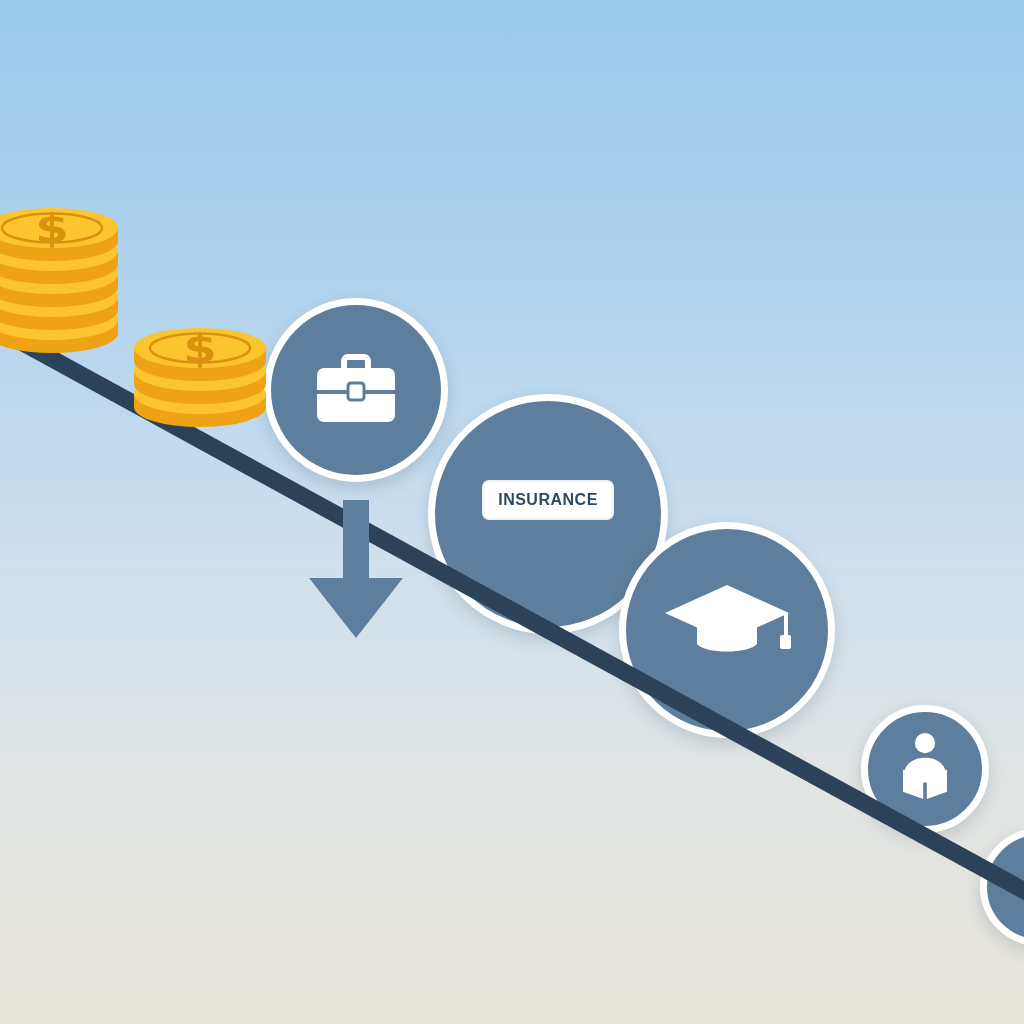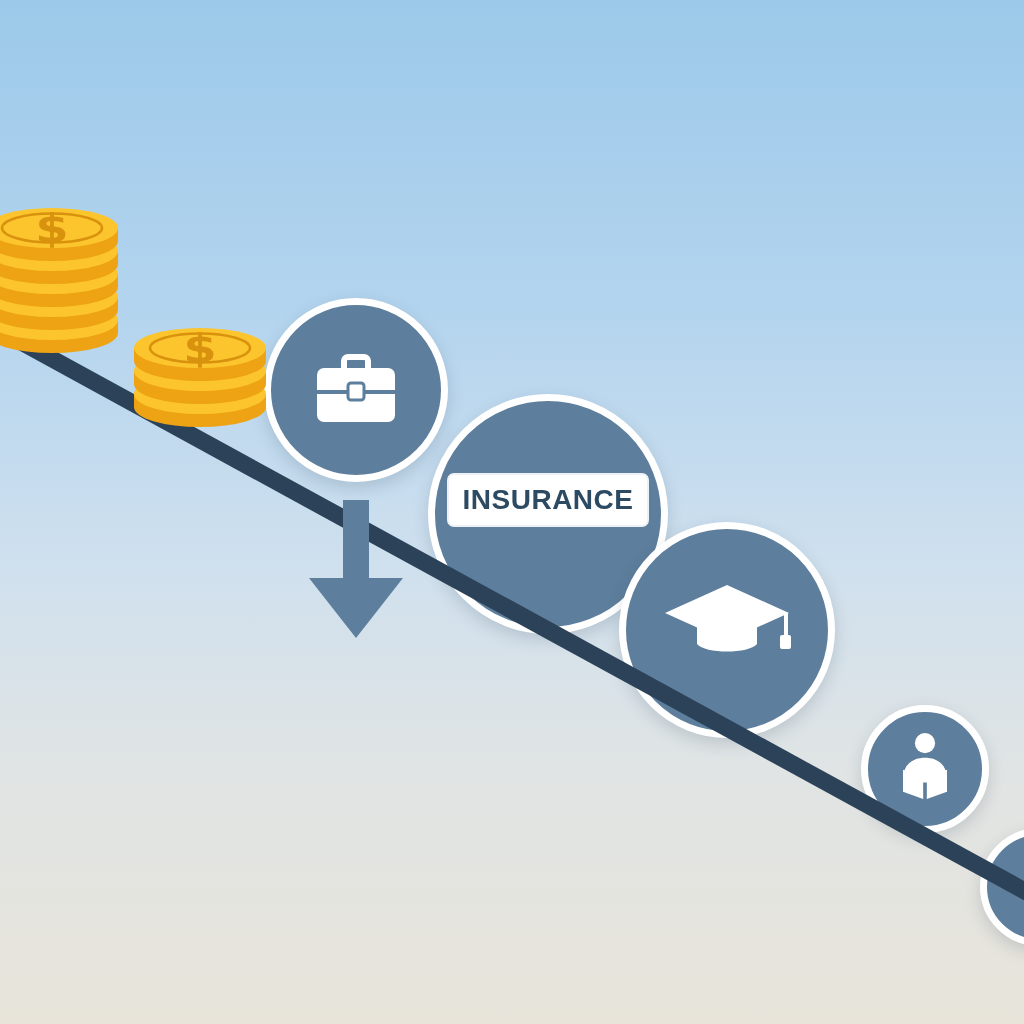--- a/index.html
+++ b/index.html
@@ -32,21 +32,21 @@
   .c3 { left:619px; top:522px; width:216px; height:216px; }
   .c4 { left:861px; top:705px; width:128px; height:128px; }
   .c5 { left:980px; top:828px; width:118px; height:118px; }
 
   .cap-offset { margin-top:-10px; }
   .person-offset { margin-top:-4px; }
 
   .insurance-badge {
     background: var(--badge-bg,#ffffff);
     color: var(--insurance-text,#2d4a63);
-    font-weight:bold; font-size:28px; letter-spacing:0.5px;
+    font-weight:bold; font-size:16px; letter-spacing:0.5px;
     padding:9px 14px; border-radius:7px;
     border:2px solid #eef2f6;
     margin-top:-28px;
     white-space:nowrap;
   }
 
   .coin-stack { position:absolute; }
   .stack-a { left:-20px; top:196px; }
   .stack-b { left:128px; top:316px; }
 

